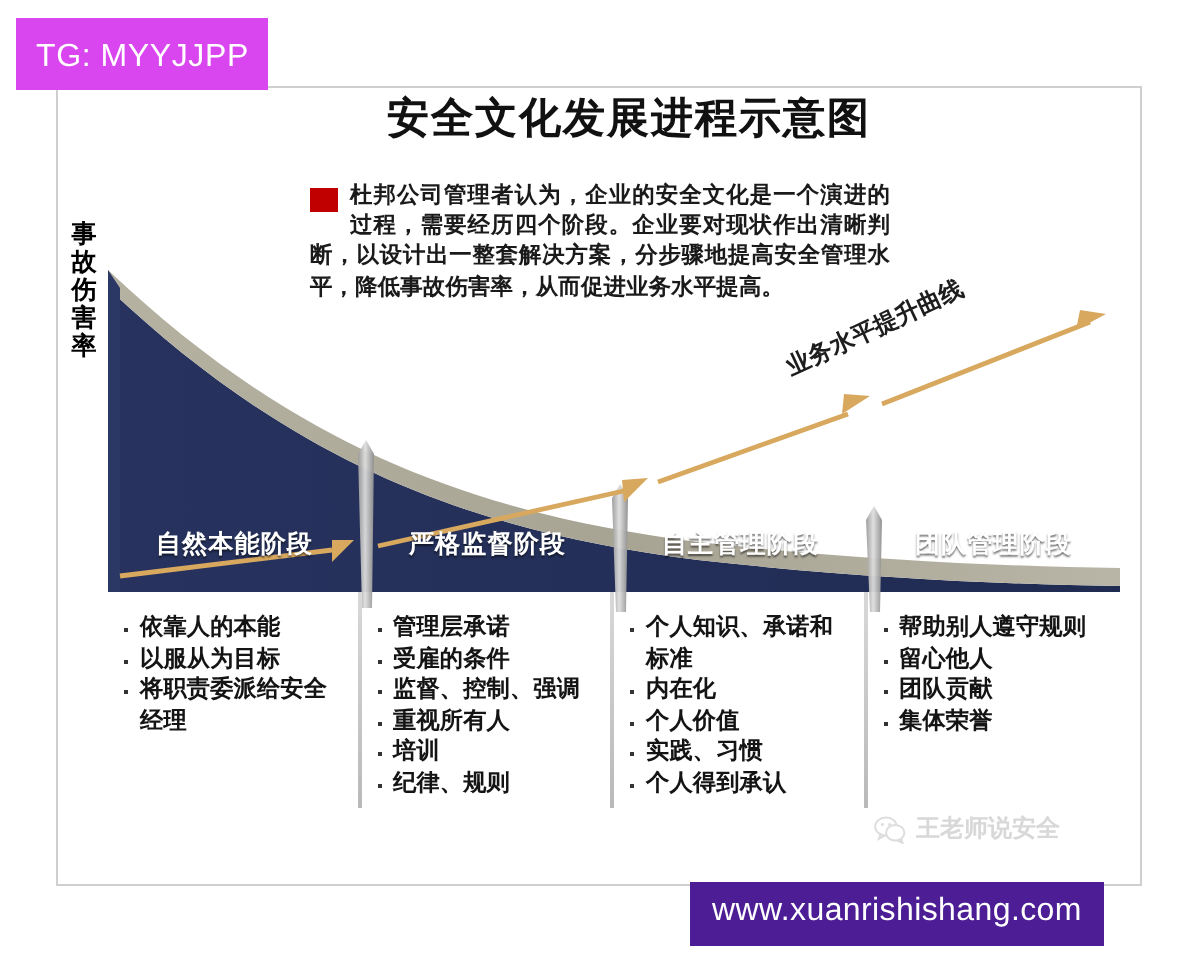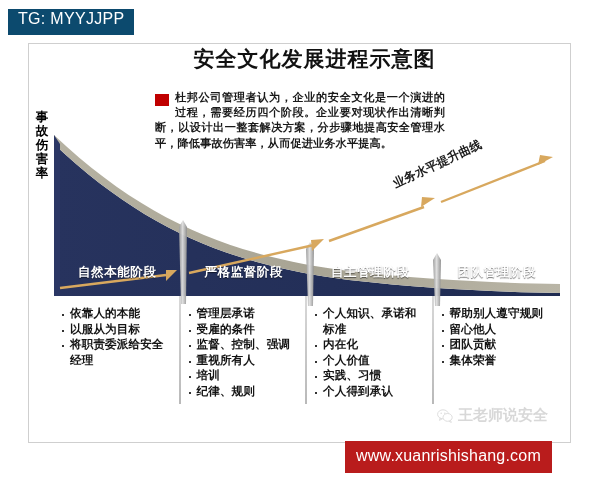--- a/index.html
+++ b/index.html
@@ -13,25 +13,25 @@
     font-family: "DejaVu Sans", "Liberation Sans", sans-serif;
     position: relative;
     overflow: hidden;
   }
 
   
   #tg-overlay {
     position: absolute;
     left: 8px;
     top: 9px;
-    background: #0c4a6e;
+    background: #d946ef;
     color: #ffffff;
     font-size: 16px;
     line-height: 1;
-    padding: 2px 10px 8px 10px;
+    padding: 12px 10px 8px 10px;
     letter-spacing: 0.3px;
     z-index: 40;
     font-family: "Liberation Sans", sans-serif;
   }
 
   
   #infographic {
     position: absolute;
     left: 28px;
     top: 43px;
@@ -198,33 +198,33 @@
     position: absolute;
     left: 408px;
     top: 362px;
     display: flex;
     align-items: center;
     gap: 5px;
     opacity: .45;
     z-index: 8;
   }
   #wechat-watermark .wm-text {
-    font-size: 15px;
+    font-size: 12px;
     color: #a9a9a9;
     font-weight: bold;
     white-space: nowrap;
     text-align: right;
   }
 
   
   #url-banner {
     position: absolute;
     left: 345px;
     top: 441px;
-    background: #b91c1c;
+    background: #4c1d95;
     color: #ffffff;
     font-size: 16px;
     line-height: 1;
     padding: 7px 11px 9px 11px;
     z-index: 40;
     font-family: "Liberation Sans", sans-serif;
     letter-spacing: 0.2px;
   }
 </style>
 </head>

